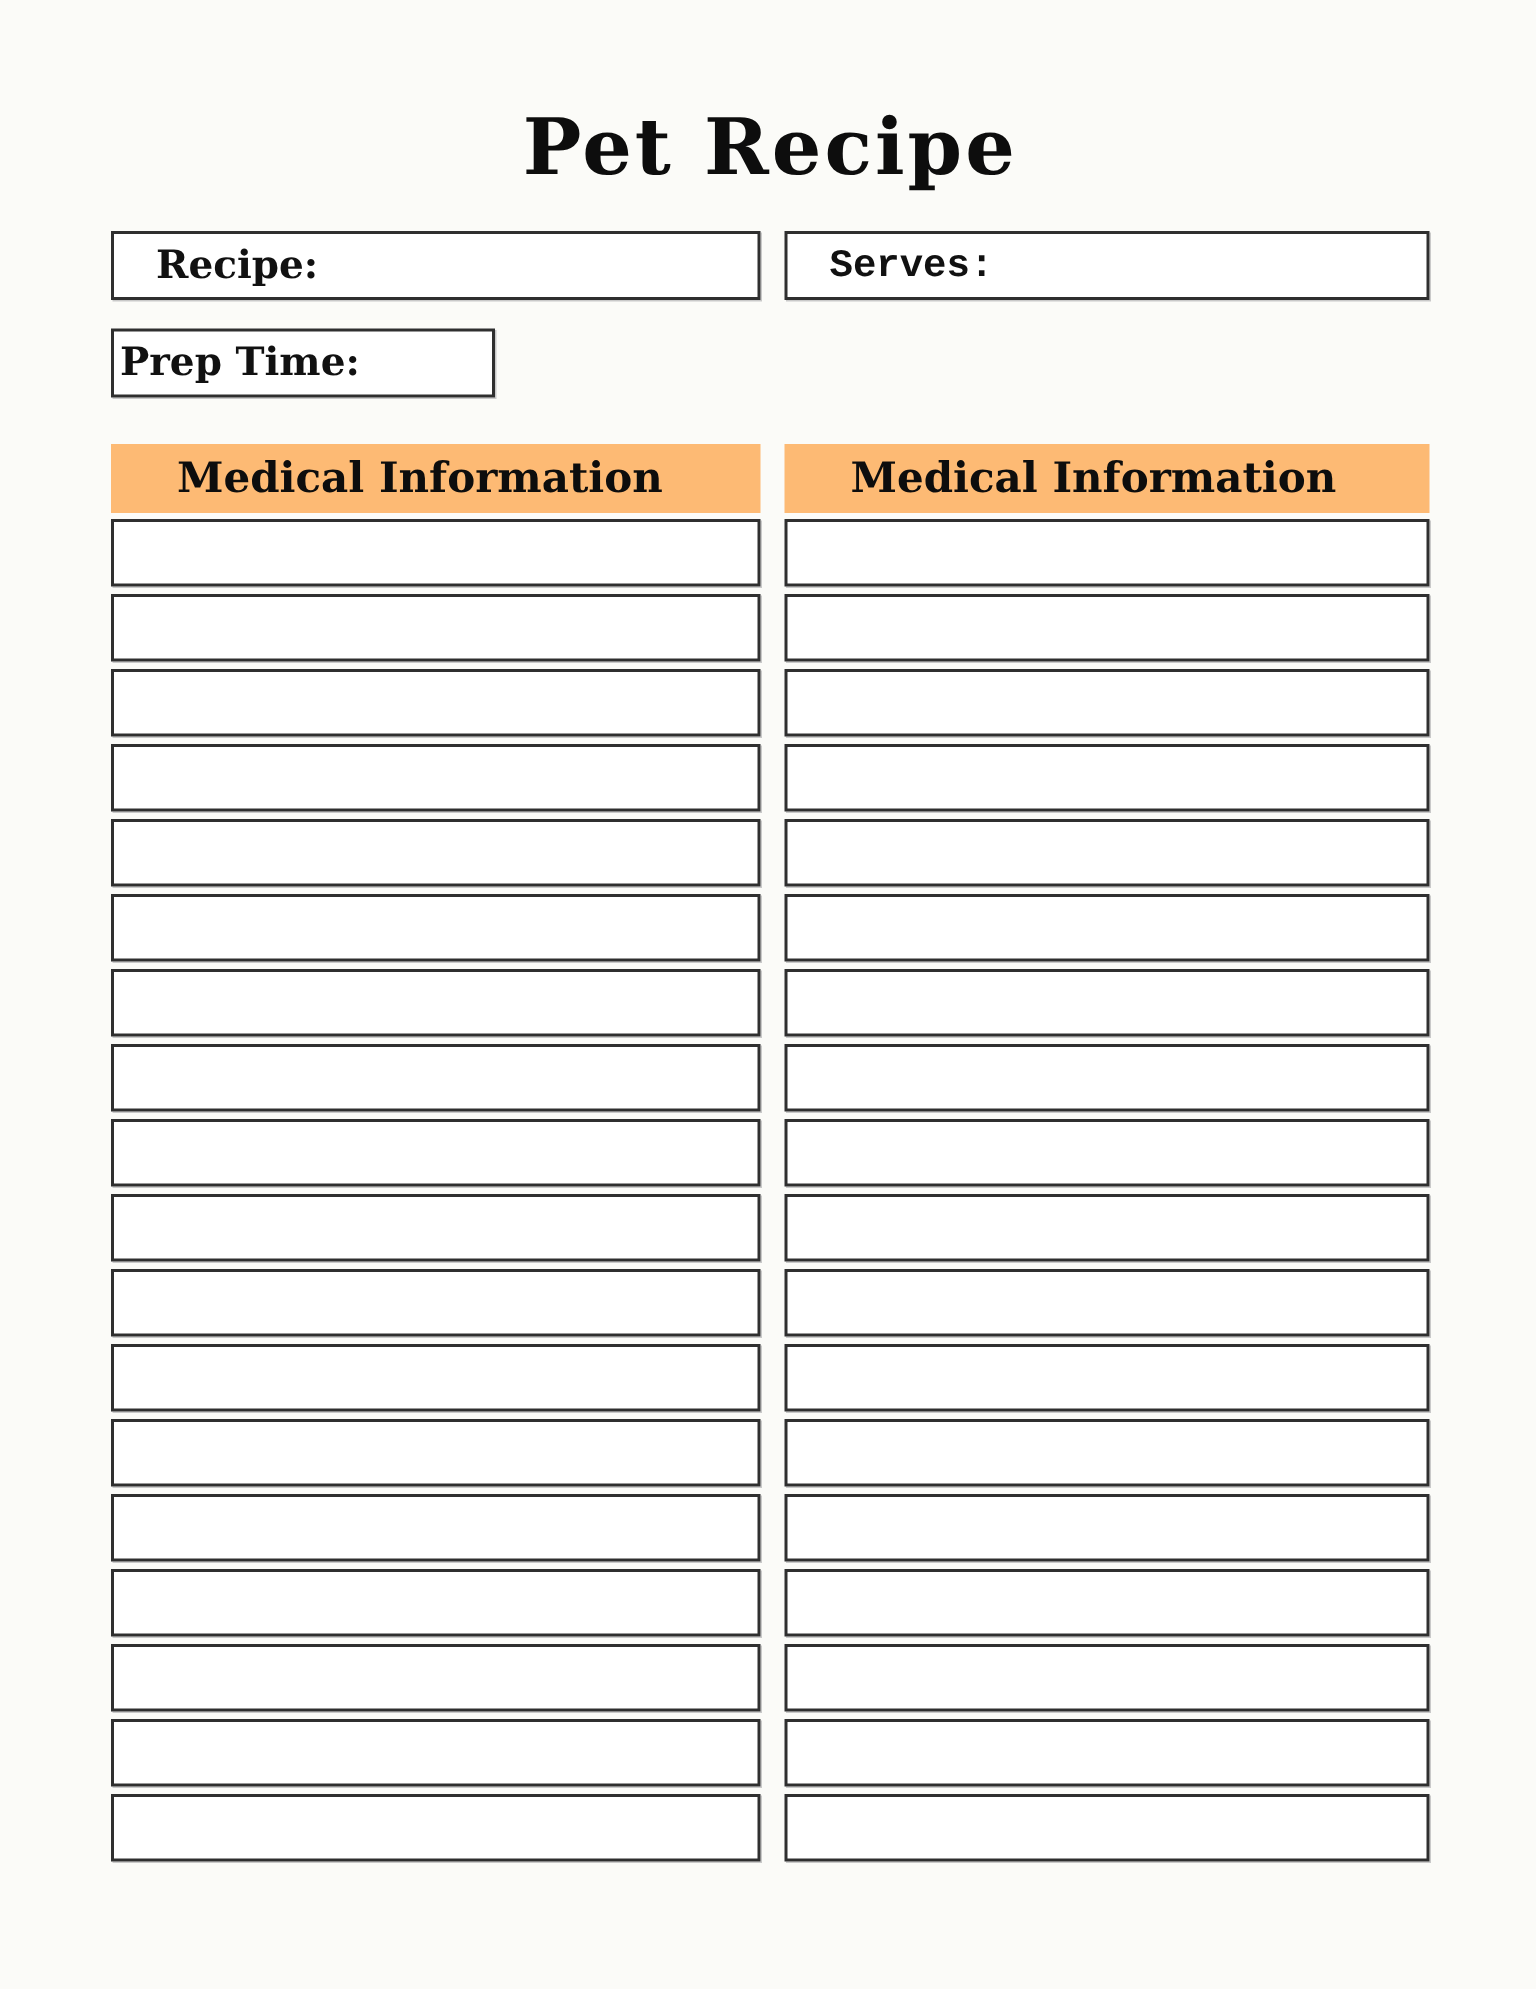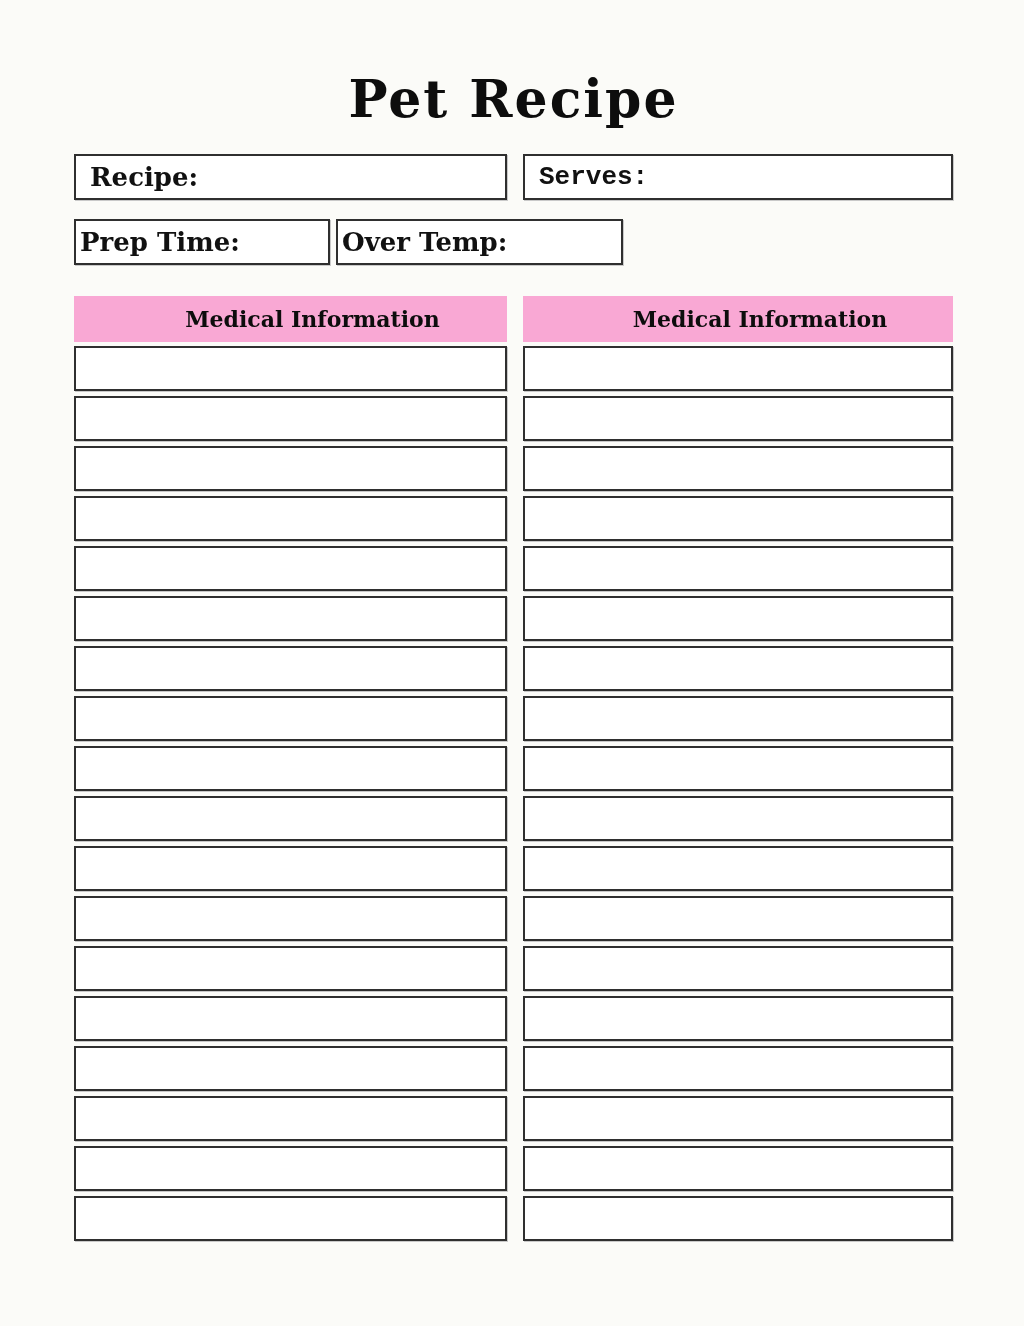--- a/index.html
+++ b/index.html
@@ -46,43 +46,42 @@
     border: 2px solid #2f2f2f;
     box-shadow: 1px 1px 0 #c9c9c9;
     display: flex;
     align-items: center;
   }
   .field-box .label {
     font-weight: bold;
     font-size: 26px;
     white-space: nowrap;
   }
-  .pad-lg .label { padding-left: 14px; }
+  .pad-lg .label { padding-left: 28px; }
   .pad-sm .label { padding-left: 4px; }
   .w-recipe { width: 433px; margin-right: 16px; }
   .w-serves { width: 430px; font-family: Liberation Mono, monospace; }
   .w-prep   { width: 256px; margin-right: 6px; }
   .w-cook   { width: 291px; margin-right: 6px; }
   .w-oven   { width: 287px; }
   .columns {
     display: flex;
   }
   .med-col-left  { width: 433px; margin-right: 16px; }
   .med-col-right { width: 430px; }
   .med-header {
     box-sizing: border-box;
     height: 46px;
-    background: #f9a8d4;
+    background: #fdba74;
     font-weight: bold;
-    font-size: 22px;
+    font-size: 28px;
     line-height: 46px;
     padding-left: 44px;
     margin-bottom: 4px;
     color: #0d0d0d;
-    text-align: center;
   }
   .med-row {
     box-sizing: border-box;
     height: 45px;
     margin-bottom: 5px;
     background: #ffffff;
     border: 2px solid #2f2f2f;
     box-shadow: 1px 1px 0 #c9c9c9;
   }
 </style>
@@ -99,23 +98,20 @@
         <span class="label">Recipe:</span>
       </div>
       <div class="field-box pad-lg w-serves">
         <span class="label">Serves:</span>
       </div>
     </div>
 
     <div class="field-row times">
       <div class="field-box pad-sm w-prep">
         <span class="label">Prep Time:</span>
-      </div>
-      <div class="field-box pad-sm w-oven">
-        <span class="label">Over Temp:</span>
       </div>
     </div>
 
     <div class="columns">
       <section class="med-col-left">
         <div class="med-header">Medical Information</div>
         <div>
             <div class="med-row"></div>
             <div class="med-row"></div>
             <div class="med-row"></div>

